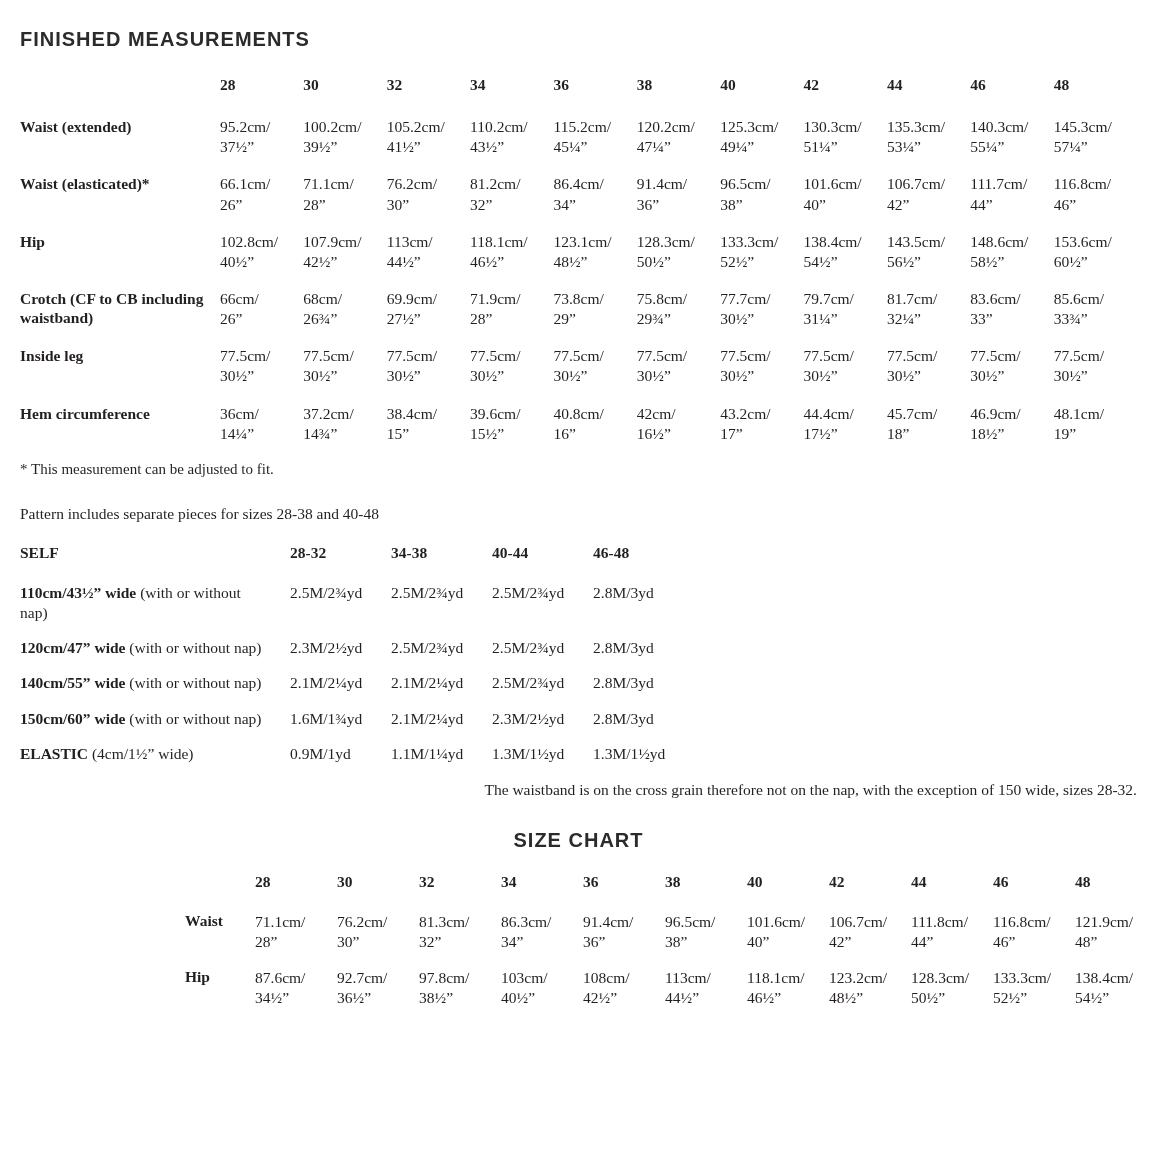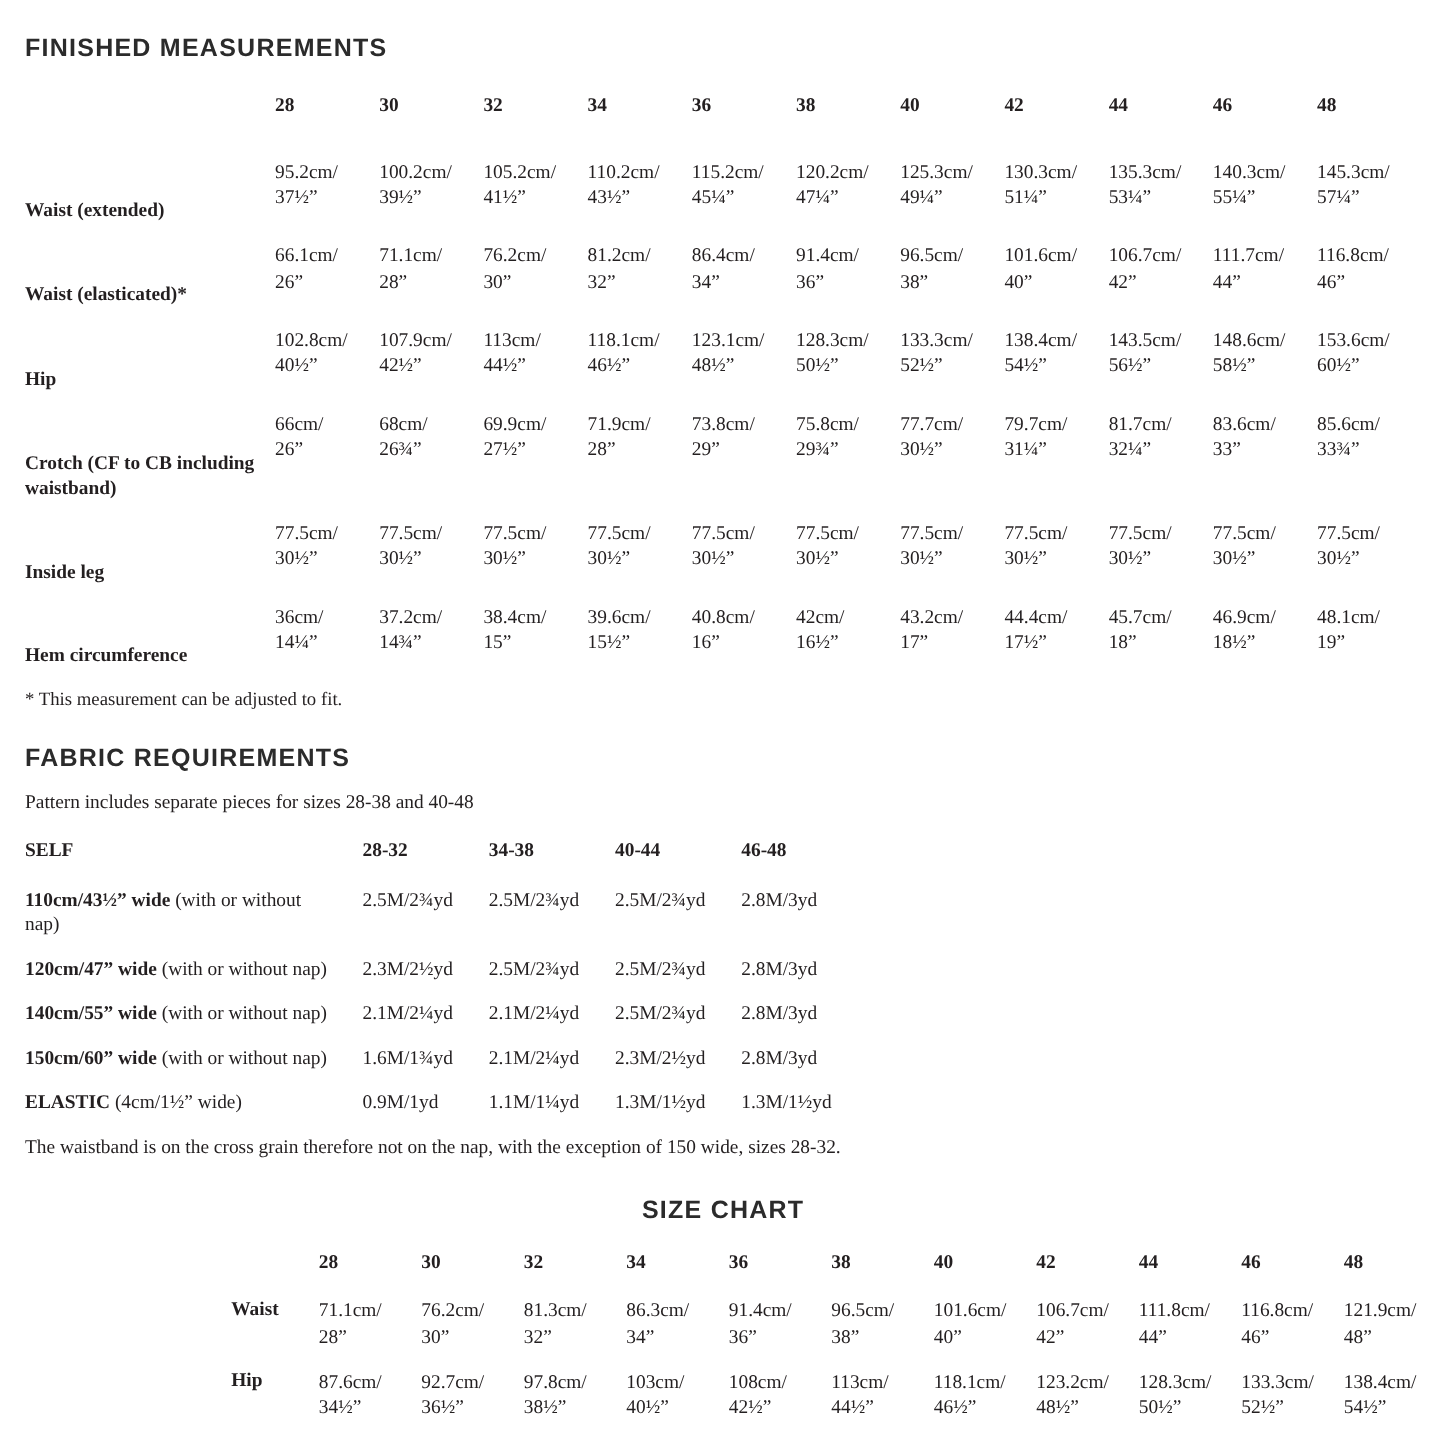--- a/index.html
+++ b/index.html
@@ -21,37 +21,37 @@
     color: #2b2b2b;
     margin: 0;
   }
   .center { text-align: center; }
 
   
   .fm-row { display: flex; margin-bottom: 17px; }
   .fm-header { margin-top: 24px; margin-bottom: 22px; }
   .fm-label {
     width: 200px; box-sizing: border-box; padding-right: 10px;
-    font-weight: bold; line-height: 1.25; flex-shrink: 0; margin-top: 31px;
+    font-weight: bold; line-height: 1.25; flex-shrink: 0;
   }
   .fm-cells { flex: 1; display: grid; grid-template-columns: repeat(11, 1fr); line-height: 1.3; }
   .bold .cell { font-weight: bold; }
 
   .footnote { margin: 7px 0 0 0; font-size: 15px; }
 
   
   .fr-section { margin-top: 27px; }
   .fr-intro { margin: 14px 0 0 0; }
   .fr-table { margin-top: 20px; }
   .fr-row { display: flex; margin-bottom: 16px; align-items: baseline; line-height: 1.25; gap: 18px; }
   .fr-head { margin-bottom: 21px; }
   .fr-label { width: 252px; box-sizing: border-box; padding-right: 8px; flex-shrink: 0; }
   .fr-label .b { font-weight: bold; }
   .fr-cells { display: grid; grid-template-columns: repeat(4, 101px); }
-  .fr-note { margin: 18px 0 0 0; }
+  .fr-note { margin: 18px 0 0 10px; text-align: right; }
 
   
   .sc-section { margin-top: 30px; }
   .sc-table { margin-left: 165px; margin-top: 20px; }
   .sc-row { display: flex; margin-bottom: 16px; }
   .sc-header { margin-bottom: 19px; }
   .sc-label { width: 70px; font-weight: bold; flex-shrink: 0; }
   .sc-cells { display: grid; grid-template-columns: repeat(11, 82px); line-height: 1.3; }
 </style>
 </head>
@@ -400,21 +400,20 @@
               <div>19”</div>
             </div>
           </div>
       </div>
     </div>
 
     <p class="footnote">* This measurement can be adjusted to fit.</p>
   </section>
 
   <section class="fr-section">
-    <h1 class="heading">FABRIC REQUIREMENTS</h1>
     <p class="fr-intro">Pattern includes separate pieces for sizes 28-38 and 40-48</p>
 
     <div class="fr-table">
       <div class="fr-row fr-head bold">
         <div class="fr-label b" style="font-weight:bold;">SELF</div>
         <div class="fr-cells">
             <div class="cell">
               <div>28-32</div>
             </div>
             <div class="cell">

